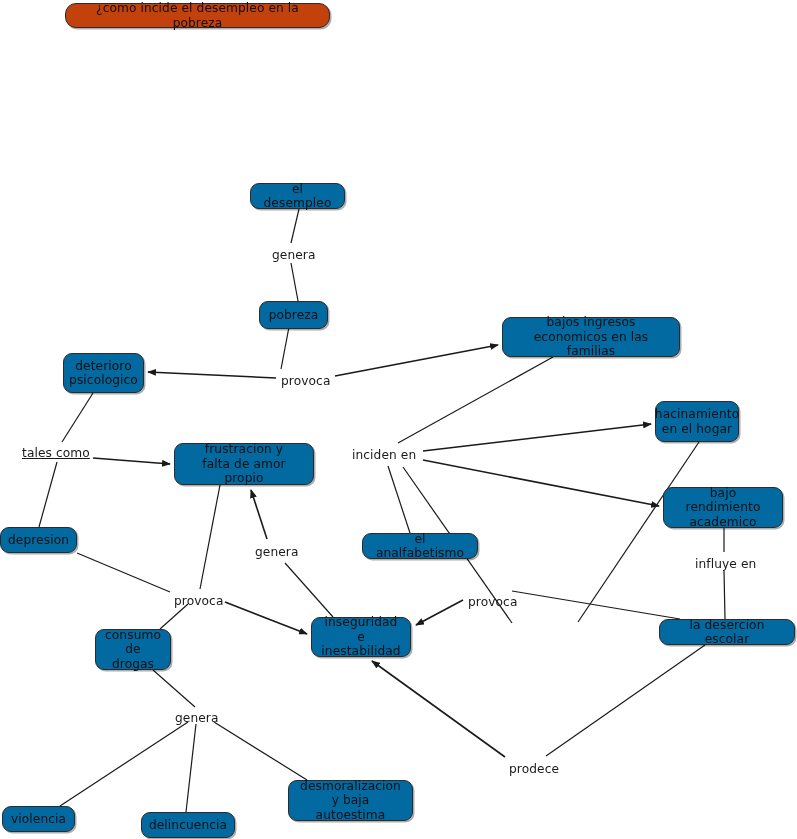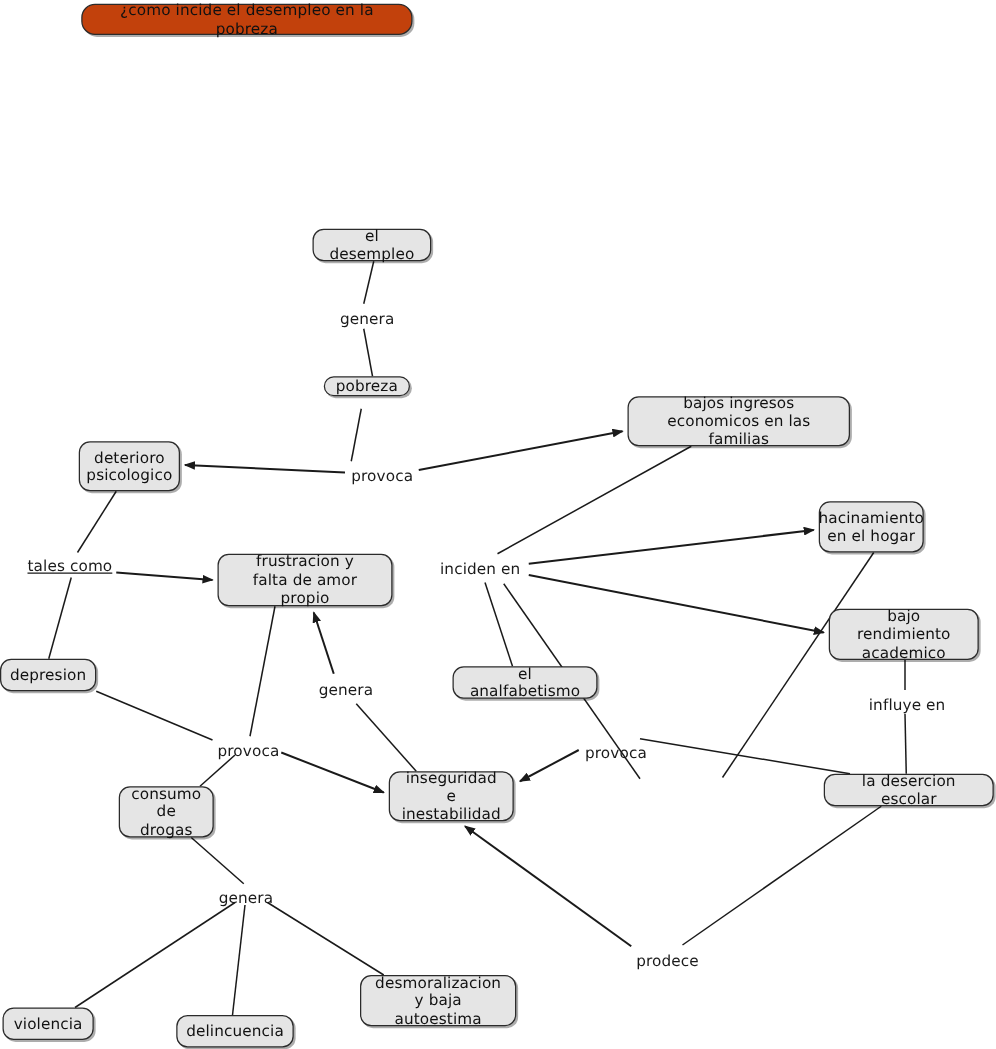--- a/index.html
+++ b/index.html
@@ -23,21 +23,21 @@
   svg#edges {
     position: absolute;
     left: 0; top: 0;
     width: 797px;
     height: 839px;
     pointer-events: none;
   }
   .node {
     position: absolute;
     box-sizing: border-box;
-    background: #e5e5e5;
+    background: #0369a1;
     border: 1px solid #2b2b2b;
     border-radius: 9px;
     box-shadow: 1.5px 1.5px 0 rgba(0,0,0,0.32);
     color: #111111;
     font-size: 12.2px;
     line-height: 14.5px;
     text-align: center;
     display: flex;
     align-items: center;
     justify-content: center;
@@ -99,21 +99,21 @@
         <path d="M 214 722 L 307 780" stroke="#1a1a1a" stroke-width="1.2" fill="none"></path>
         <path d="M 705 645 L 546 756" stroke="#1a1a1a" stroke-width="1.2" fill="none"></path>
         <path d="M 505 757 L 372 661" stroke="#1a1a1a" stroke-width="1.6" fill="none" marker-end="url(#arrowhead)"></path>
         <path d="M 463 600 L 416 625" stroke="#1a1a1a" stroke-width="1.6" fill="none" marker-end="url(#arrowhead)"></path>
         <path d="M 680 619 L 512 591" stroke="#1a1a1a" stroke-width="1.2" fill="none"></path>
       </g>
   </svg>
 
   <div id="node-layer">
       <div class="node" style="left: 250px; top: 183px; width: 95px; height: 26px;">el desempleo</div>
-      <div class="node" style="left: 259px; top: 301px; width: 69px; height: 16px;">pobreza</div>
+      <div class="node" style="left: 259px; top: 301px; width: 69px; height: 28px;">pobreza</div>
       <div class="node" style="left: 63px; top: 353px; width: 81px; height: 40px;">deterioro
 psicologico</div>
       <div class="node" style="left: 502px; top: 317px; width: 178px; height: 40px;">bajos ingresos
 economicos en las familias</div>
       <div class="node" style="left: 174px; top: 443px; width: 140px; height: 42px;">frustracion y
 falta de amor propio</div>
       <div class="node" style="left: 0px; top: 527px; width: 77px; height: 26px;">depresion</div>
       <div class="node" style="left: 655px; top: 401px; width: 84px; height: 41px;">hacinamiento
 en el hogar</div>
       <div class="node" style="left: 663px; top: 487px; width: 120px; height: 41px;">bajo rendimiento

